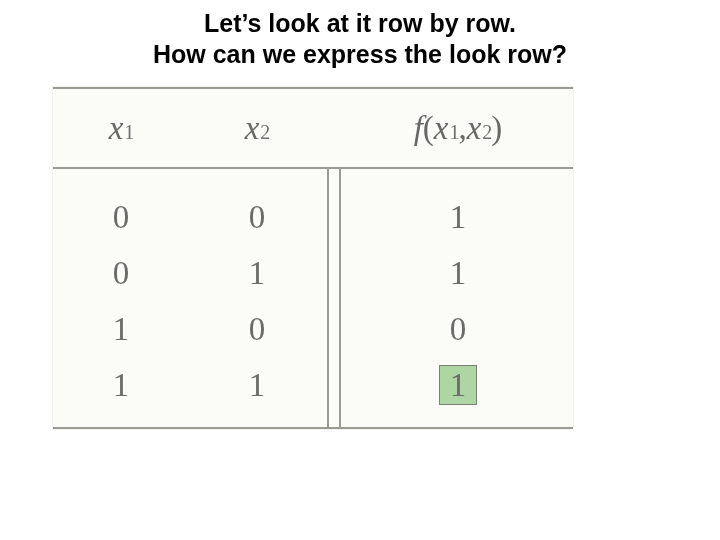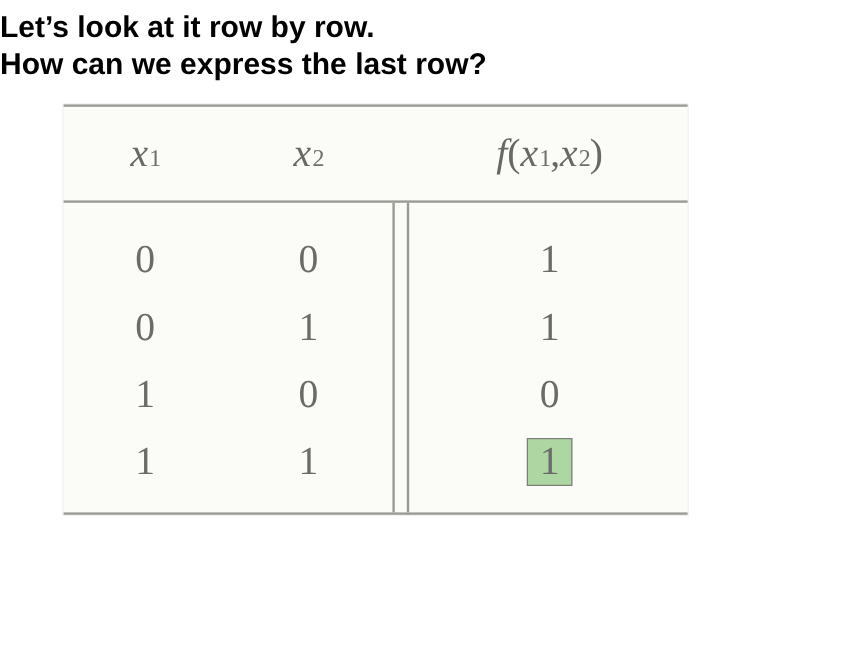--- a/index.html
+++ b/index.html
@@ -11,20 +11,21 @@
     font-family: Arial, Helvetica, sans-serif;
     overflow: hidden;
   }
   .slide {
     width: 720px;
     height: 540px;
     position: relative;
     box-sizing: border-box;
   }
   .title {
+    text-align: center;
     font-weight: bold;
     color: #000;
     font-size: 25px;
     line-height: 1.25;
     padding-top: 8px;
   }
   .table-scan {
     position: absolute;
     left: 52px;
     top: 86px;
@@ -110,21 +111,21 @@
     box-sizing: border-box;
   }
 </style>
 </head>
 <body>
 
 <div class="slide">
 
   <div class="title">
     <span>Let’s look at it row by row.</span><br>
-    <span>How can we express the last row?</span>
+    <span>How can we express the look row?</span>
   </div>
 
   <div class="table-scan">
     <div class="hr"></div>
 
     <div class="header-row">
       <div class="col-left">
         <div class="subcol head-label">
           <span>x</span>
             <span class="sub">1</span>

